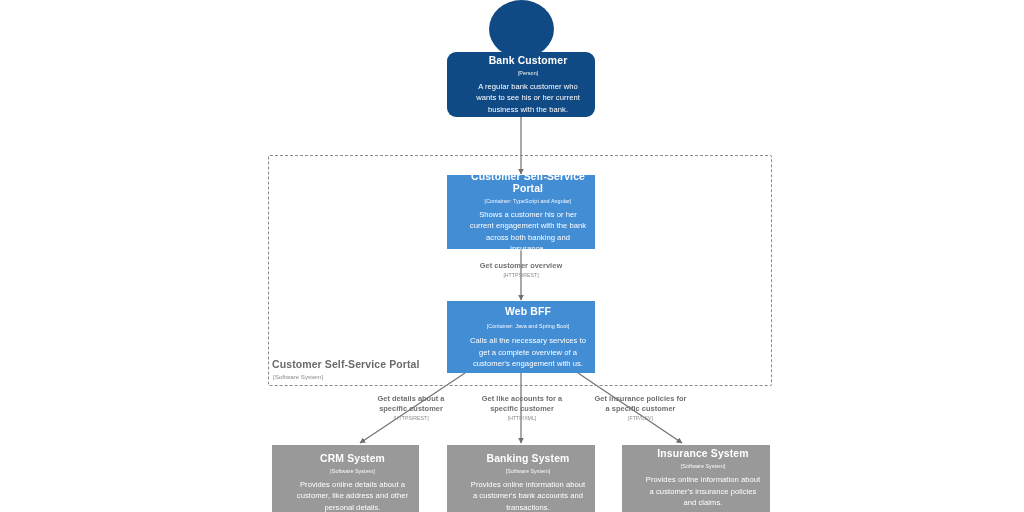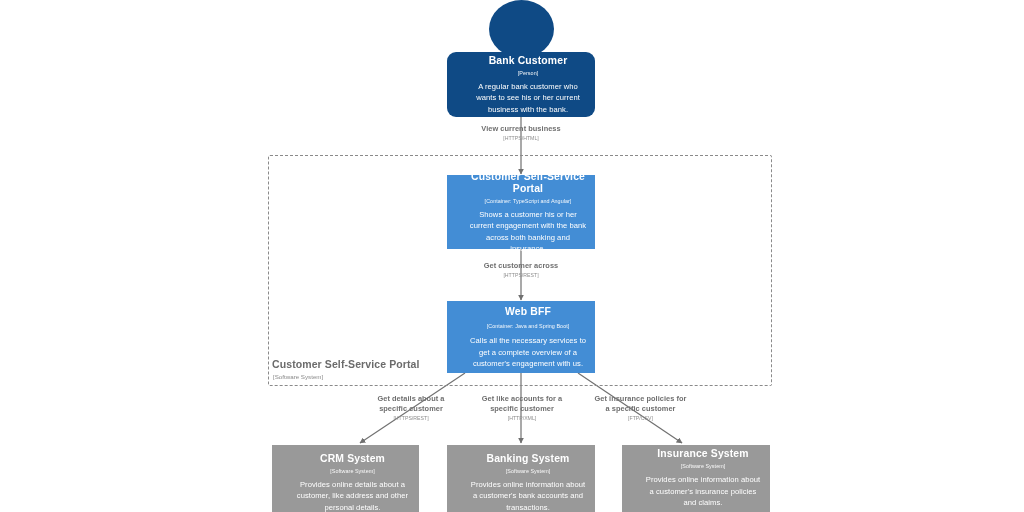--- a/index.html
+++ b/index.html
@@ -128,33 +128,29 @@
   <div class="boundary-label" style="left:272px; top:358px;">Customer Self-Service Portal</div>
   <div class="boundary-sublabel" style="left:273px; top:373px;">[Software System]</div>
 
   <div class="person-head" style="left:489px; top:0px; width:65px; height:58px;"></div>
   <div class="node person-body" style="left:447px; top:52px; width:148px; height:65px; justify-content:center;">
     <div class="n-title">Bank Customer</div>
     <div class="n-tech">[Person]</div>
     <div class="n-desc">A regular bank customer who wants to see his or her current business with the bank.</div>
   </div>
 
-  <div class="edge-label" style="left:441px; top:124px; width:160px;">
-    <div class="el-text">View current business</div>
-    <div class="el-tech">[HTTPS/HTML]</div>
-  </div>
 
   <div class="node container-node" style="left:447px; top:175px; width:148px; height:74px; justify-content:center;">
     <div class="n-title">Customer Self-Service Portal</div>
     <div class="n-tech">[Container: TypeScript and Angular]</div>
     <div class="n-desc">Shows a customer his or her current engagement with the bank across both banking and insurance.</div>
   </div>
 
   <div class="edge-label" style="left:441px; top:261px; width:160px;">
-    <div class="el-text">Get customer across</div>
+    <div class="el-text">Get customer overview</div>
     <div class="el-tech">[HTTPS/REST]</div>
   </div>
 
   <div class="node container-node" style="left:447px; top:301px; width:148px; height:72px; justify-content:space-between;">
     <div class="n-title">Web BFF</div>
     <div class="n-tech">[Container: Java and Spring Boot]</div>
     <div class="n-desc">Calls all the necessary services to get a complete overview of a customer's engagement with us.</div>
   </div>
 
   <div class="edge-label multi" style="left:340px; top:394px; width:142px;">

